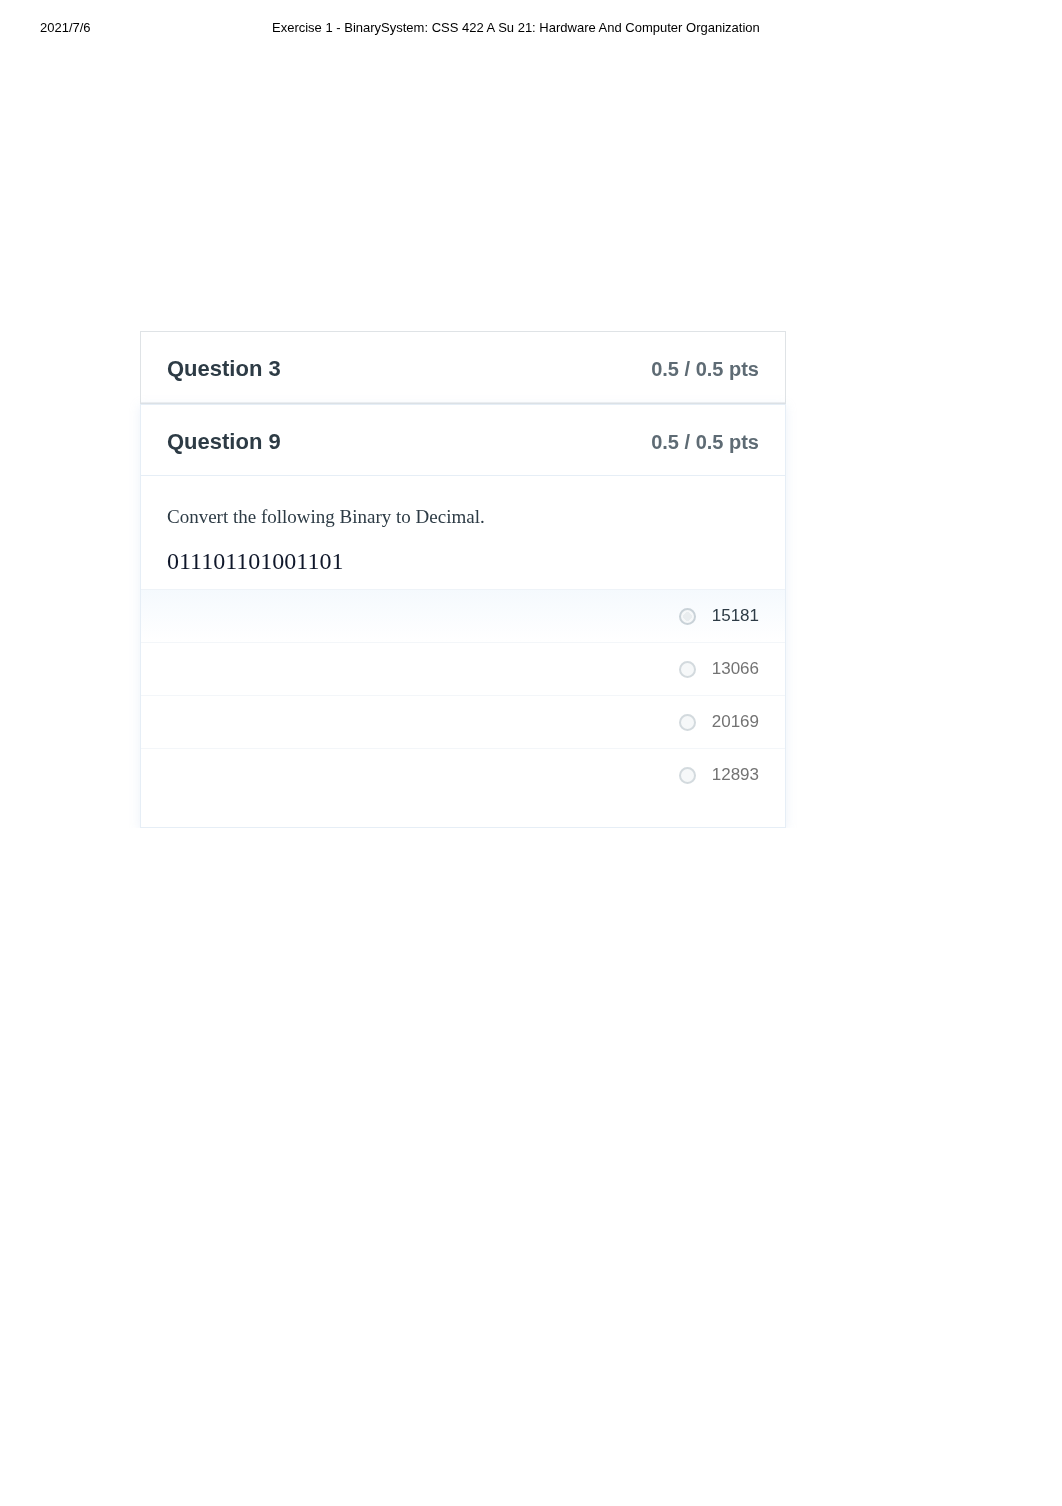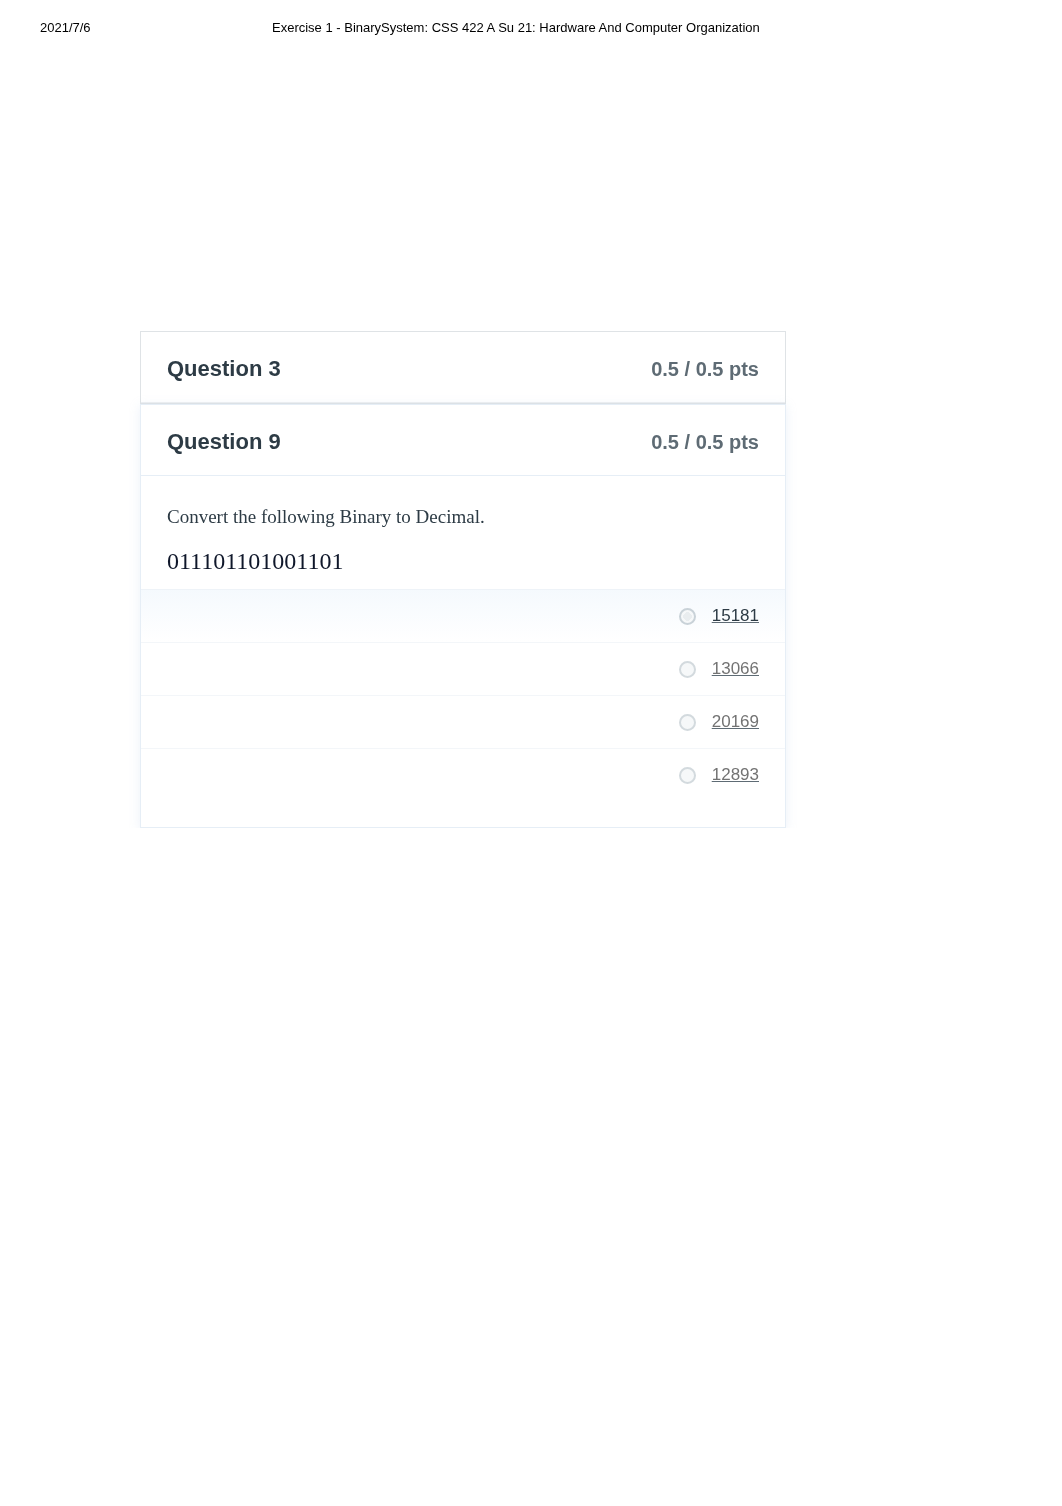--- a/index.html
+++ b/index.html
@@ -94,21 +94,20 @@
     margin-right: -26px;
   }
   .answer-row {
     display: flex;
     align-items: center;
     padding: 16px 26px 16px 40px;
     border-top: 1px solid #f3f6f9;
     font-size: 17px;
     color: #5e6b74;
     font-family: "Helvetica Neue", Helvetica, Arial, sans-serif;
-    text-decoration: underline;
   }
   .answer-row:first-child {
     border-top: 1px solid #eef3f8;
     background: linear-gradient(180deg, rgba(235,244,252,0.5), rgba(255,255,255,0));
   }
   .answer-row .radio {
     width: 17px; height: 17px;
     border-radius: 50%;
     border: 2px solid #d3dade;
     background: #f6f8f9;

